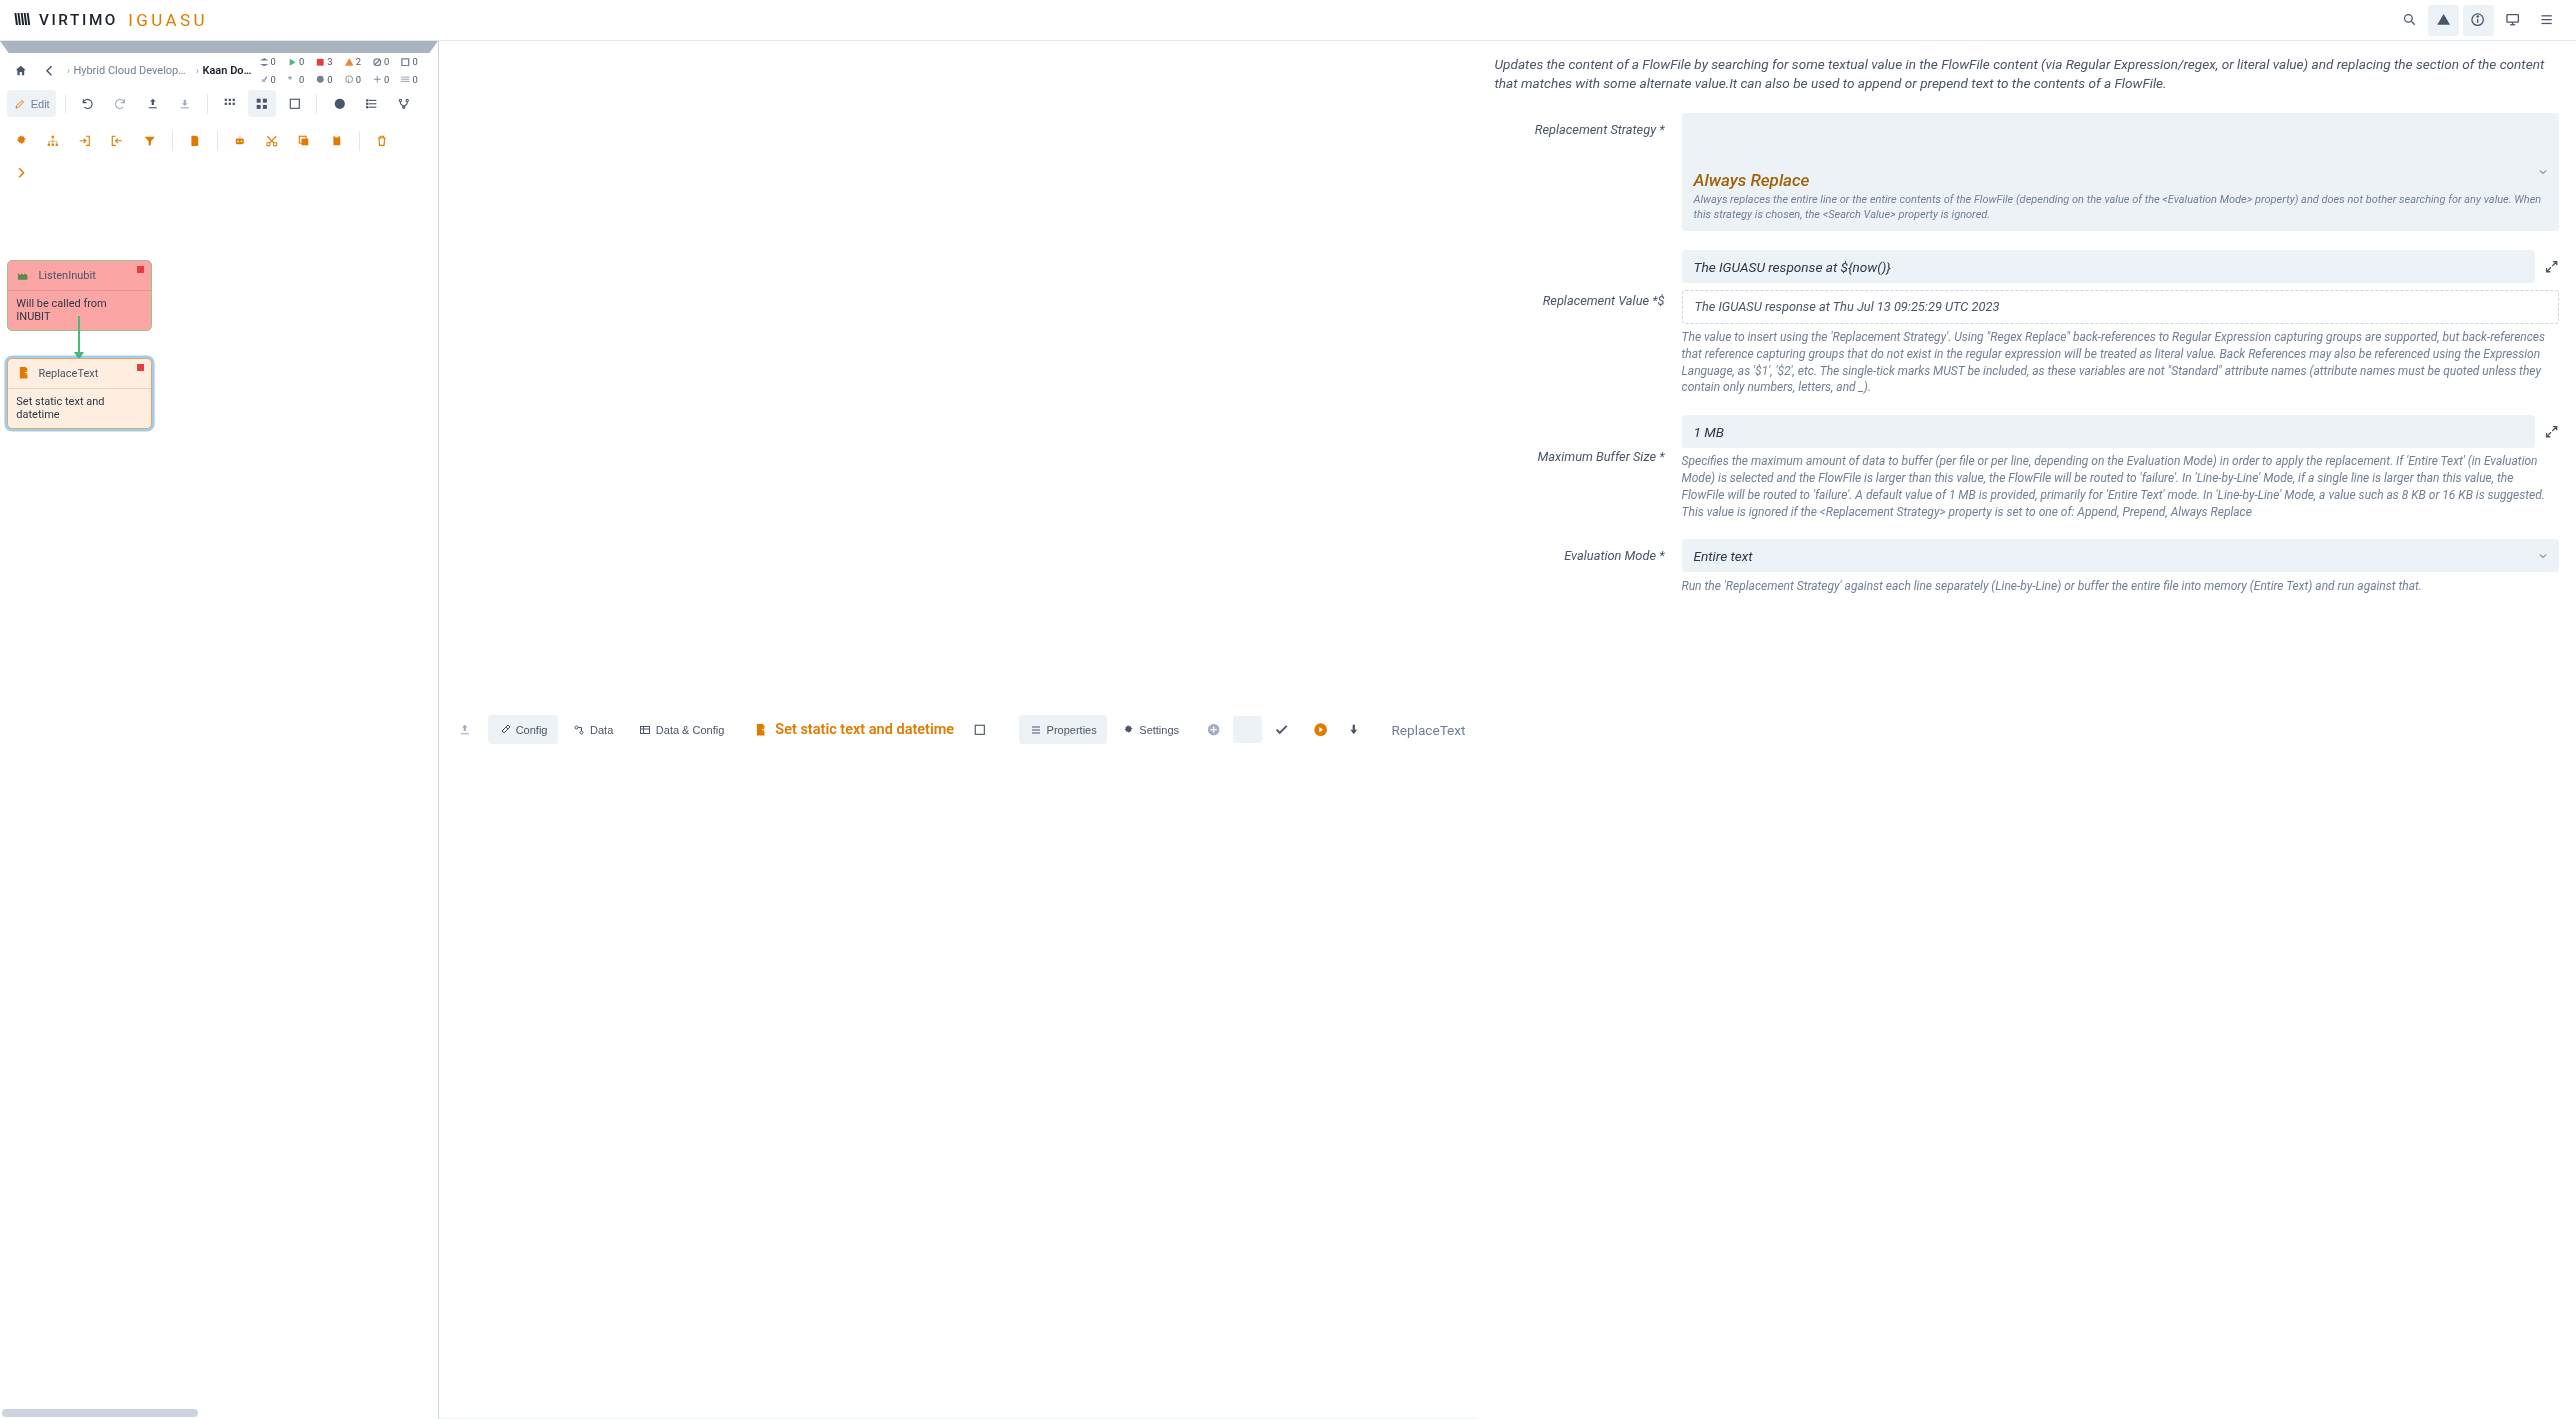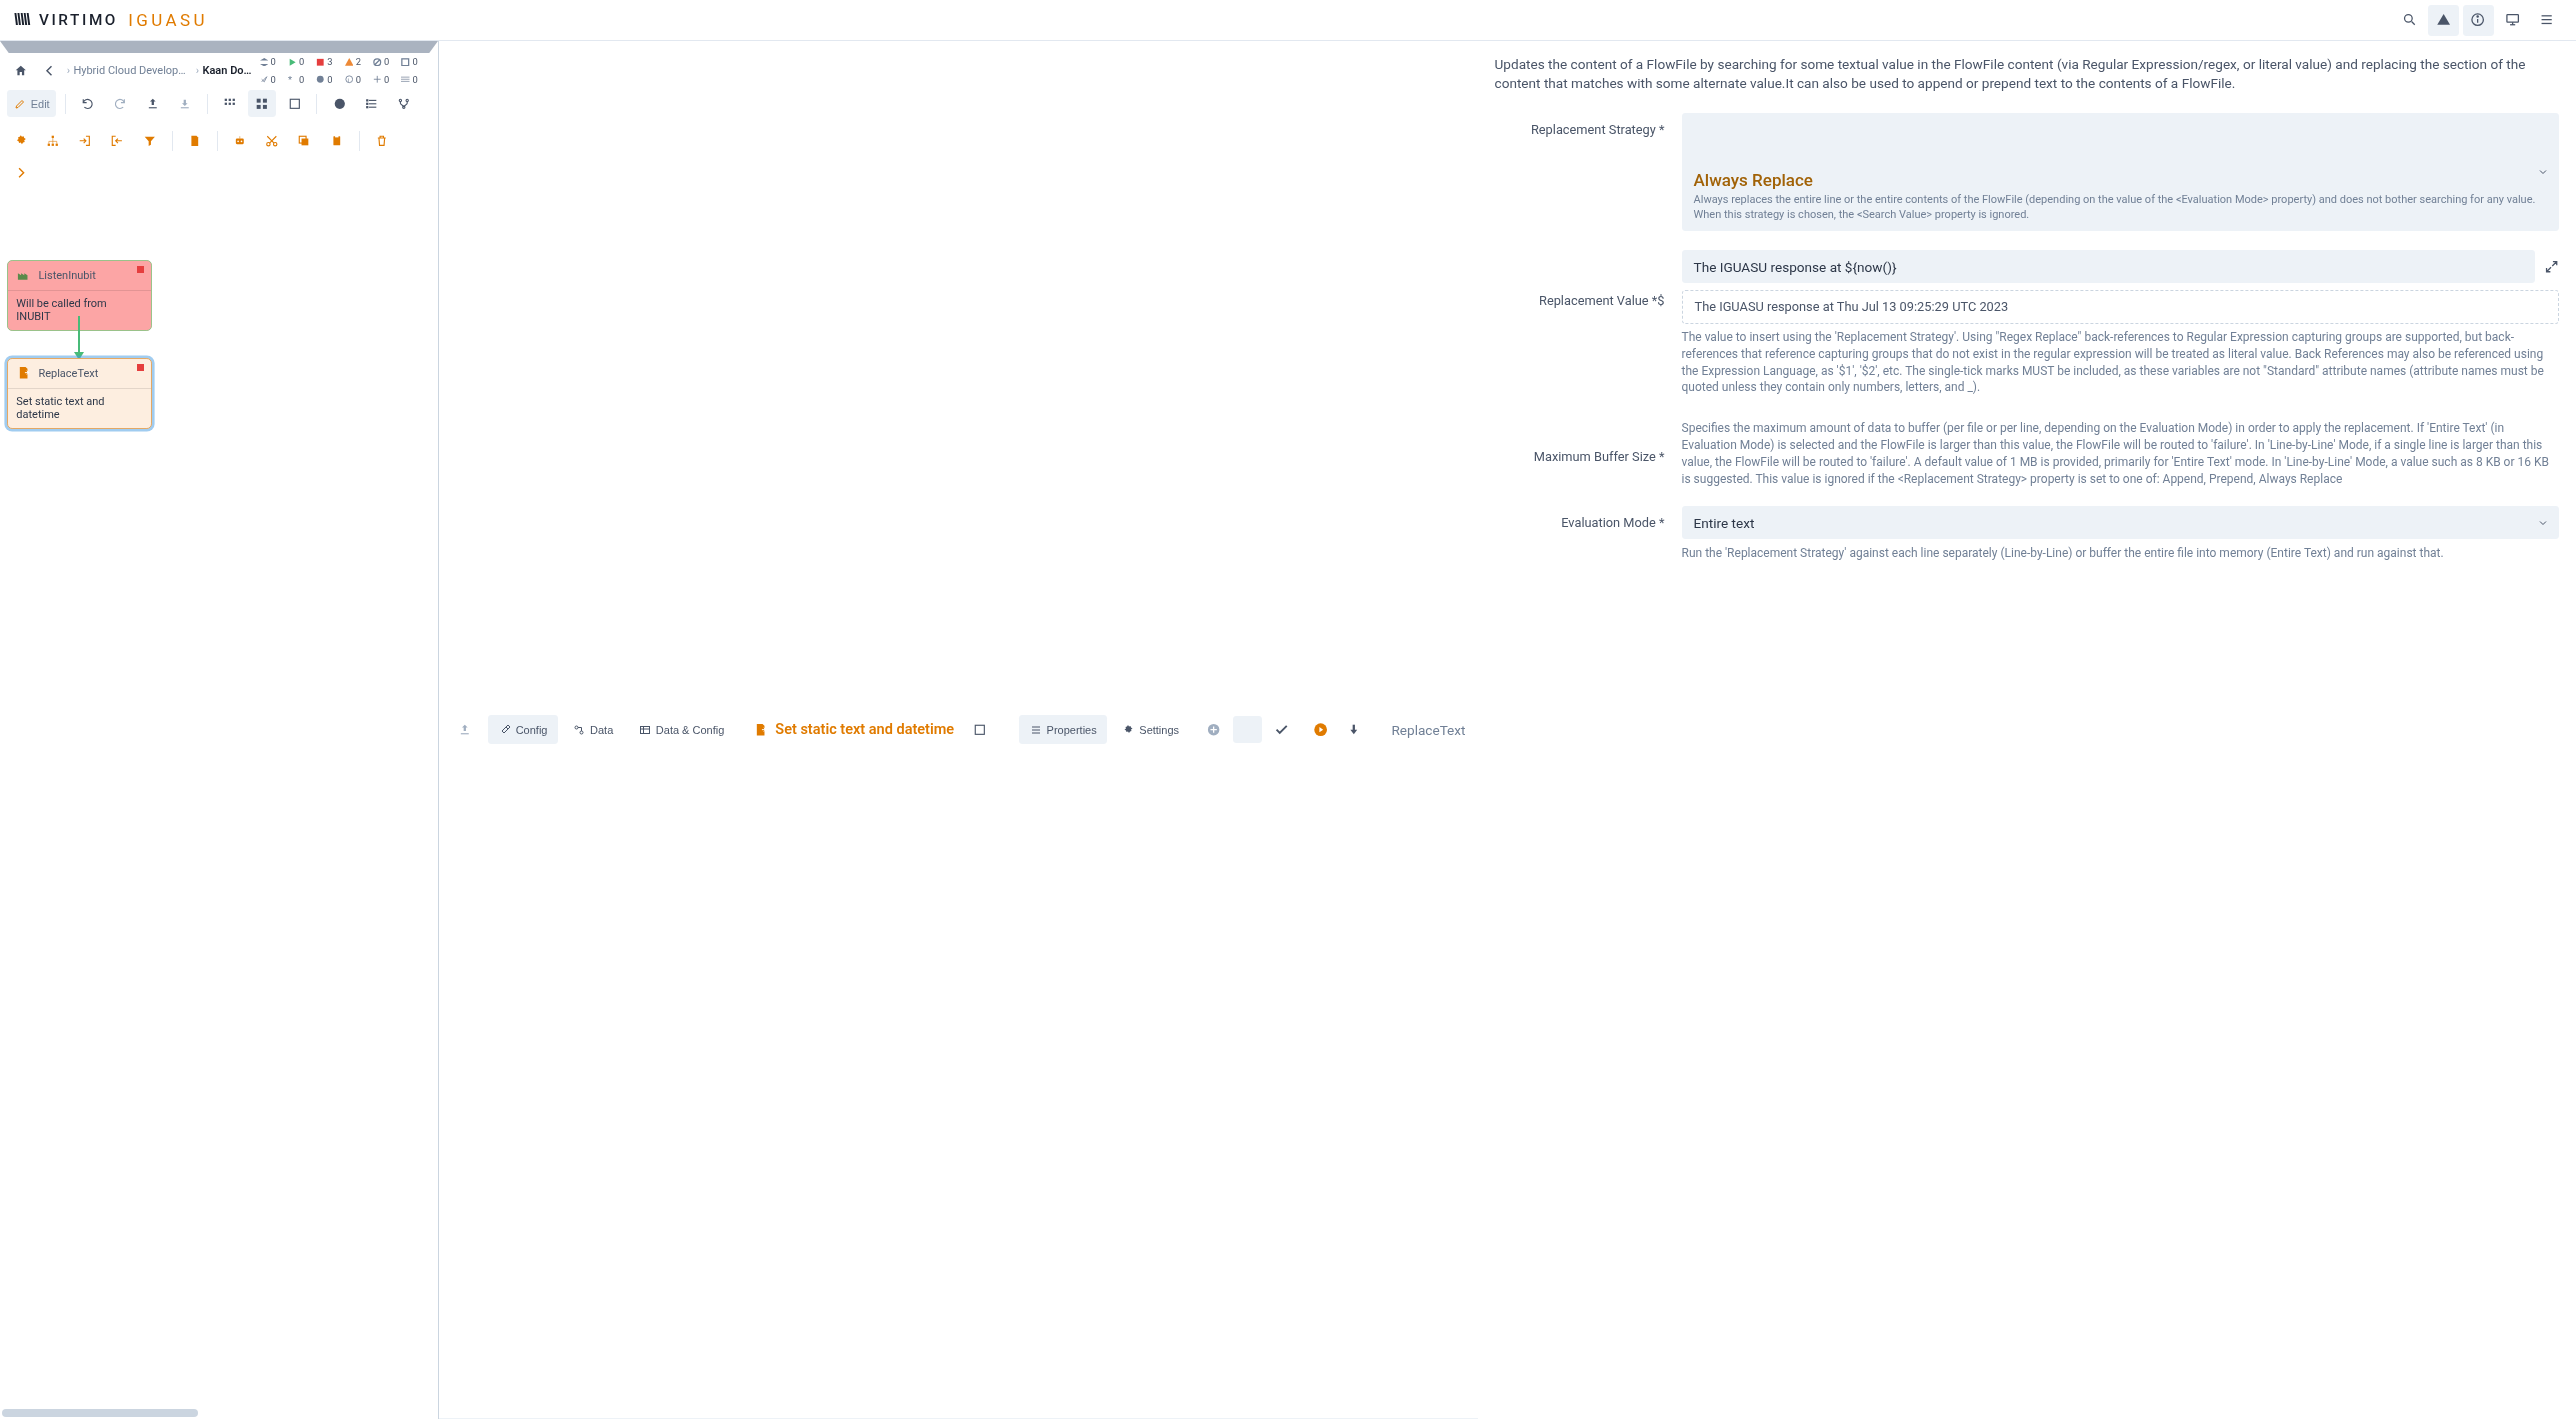--- a/index.html
+++ b/index.html
@@ -41,21 +41,21 @@
 .arrow-head { position: absolute; width: 0; height: 0; border-left: 5.1px solid transparent; border-right: 5.1px solid transparent; border-top: 8.5px solid #48bb78; }
 .scroll-x { position: absolute; bottom: 1.7px; left: 1.7px; height: 8.5px; width: 196px; background: #cbd5e0; border-radius: 5.1px; }
 .slant { position: absolute; top: 0; left: 0; right: 0; height: 12px; background: #718096; clip-path: polygon(0 0, 100% 0, 98% 100%, 2% 100%); opacity: 0.6; }
 .right-pane { flex: 1; display: flex; min-width: 0; }
 .right-bar1 { display: flex; align-items: center; gap: 5.1px; padding: 5.1px 12px; border-bottom: 0.9px solid #edf2f7; }
 .tab-btn { display: inline-flex; align-items: center; gap: 5.1px; height: 29px; padding: 0 10.2px; border-radius: 3.4px; background: transparent; border: none; cursor: pointer; color: #4a5568; font-size: 11px; }
 .tab-btn.active { background: #edf2f7; }
 .processor-title { display: inline-flex; align-items: center; gap: 6.8px; color: #e07b00; font-size: 14.5px; font-weight: 600; margin-left: 8.5px; }
 .right-bar2 { display: flex; align-items: center; gap: 5.1px; padding: 5.1px 12px; border-bottom: 0.9px solid #edf2f7; }
 .processor-type-label { font-size: 13.6px; color: #718096; margin-left: 13.6px; }
-.content { flex: 1; overflow-y: auto; padding: 13.6px 17px 34px; }
+.content { flex: 1; overflow-y: auto; padding: 13.6px 17px 34px; font-style: italic; }
 .description { font-size: 13.6px; color: #4a5568; line-height: 1.4; margin-bottom: 20.4px; }
 .section-title { font-size: 16px; color: #4a5568; font-weight: 500; margin: 0 0 15.3px 187px; }
 .prop-row { display: flex; align-items: flex-start; gap: 17px; margin-bottom: 19px; }
 .prop-label { width: 170px; text-align: right; font-size: 12.8px; color: #4a5568; padding-top: 8.5px; flex-shrink: 0; }
 .prop-body { flex: 1; min-width: 0; }
 .prop-control-row { display: flex; align-items: center; gap: 8.5px; }
 .select-box, .text-box { flex: 1; background: #edf2f7; border-radius: 3.4px; padding: 8.5px 12px; position: relative; }
 .select-box .sel-title { font-size: 17px; color: #a16207; font-weight: 500; margin-bottom: 3.4px; margin-top: 48px; }
 .select-box .sel-sub { font-size: 11px; color: #718096; line-height: 1.35; }
 .select-box .chev-down { position: absolute; right: 10.2px; top: 50%; transform: translateY(-50%); color: #4a5568; }
@@ -539,20 +539,30 @@
             </div>
             <div class="preview-box">The IGUASU response at Thu Jul 13 09:25:29 UTC 2023</div>
             <div class="hint">The value to insert using the 'Replacement Strategy'. Using "Regex Replace" back-references to Regular Expression capturing groups are supported, but back-references that reference capturing groups that do not exist in the regular expression will be treated as literal value. Back References may also be referenced using the Expression Language, as '$1', '$2', etc. The single-tick marks MUST be included, as these variables are not "Standard" attribute names (attribute names must be quoted unless they contain only numbers, letters, and _).</div>
           </div>
         </div>
 
 
         <div class="prop-row">
           <div class="prop-label" style="padding-top:34px">Maximum Buffer Size *</div>
           <div class="prop-body">
+            <div class="prop-control-row">
+              <div class="text-box">
+                <div class="tb-value">1 MB</div>
+              </div>
+              <span class="expand-icon">
+                  <svg width="15.3" height="15.3" viewBox="0 0 24 24" fill="none" stroke="currentColor" stroke-width="2">
+                    <path d="M14 4h6v6M10 20H4v-6M20 4l-7 7M4 20l7-7"></path>
+                  </svg>
+                </span>
+            </div>
             <div class="hint">Specifies the maximum amount of data to buffer (per file or per line, depending on the Evaluation Mode) in order to apply the replacement. If 'Entire Text' (in Evaluation Mode) is selected and the FlowFile is larger than this value, the FlowFile will be routed to 'failure'. In 'Line-by-Line' Mode, if a single line is larger than this value, the FlowFile will be routed to 'failure'. A default value of 1 MB is provided, primarily for 'Entire Text' mode. In 'Line-by-Line' Mode, a value such as 8 KB or 16 KB is suggested. This value is ignored if the &lt;Replacement Strategy&gt; property is set to one of: Append, Prepend, Always Replace</div>
           </div>
         </div>
 
         <div class="prop-row">
           <div class="prop-label">Evaluation Mode *</div>
           <div class="prop-body">
             <div class="prop-control-row">
               <div class="select-box" style="padding:8.5px 12px">
                 <div class="tb-value" style="font-size:13.6px;color:#2d3748">Entire text</div>

